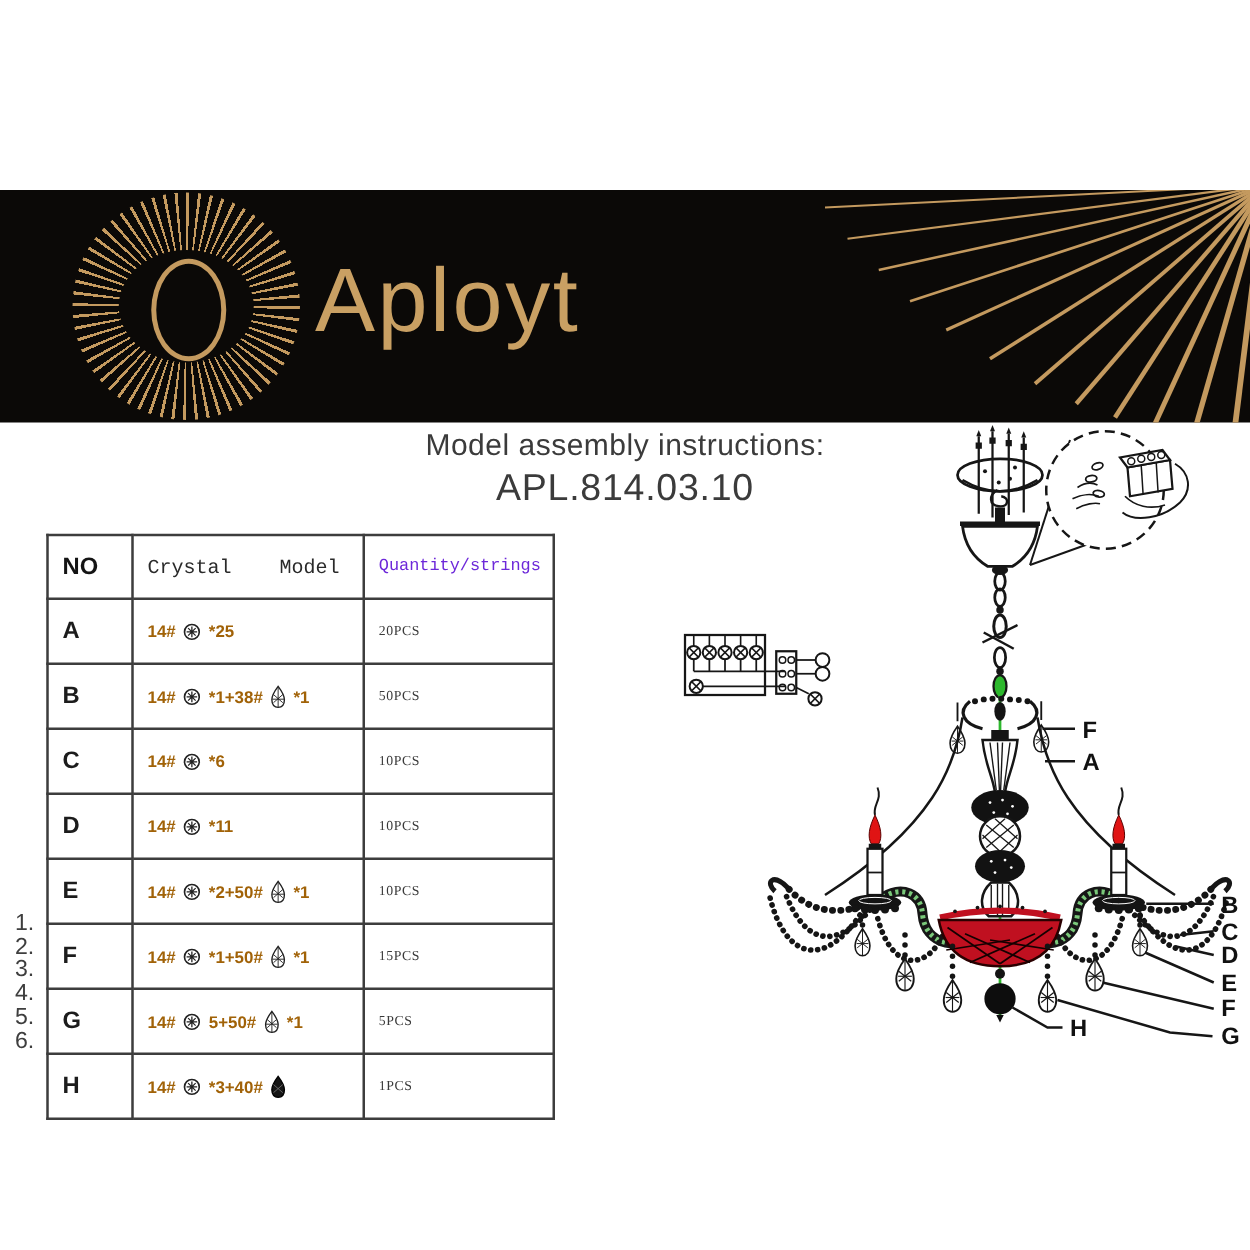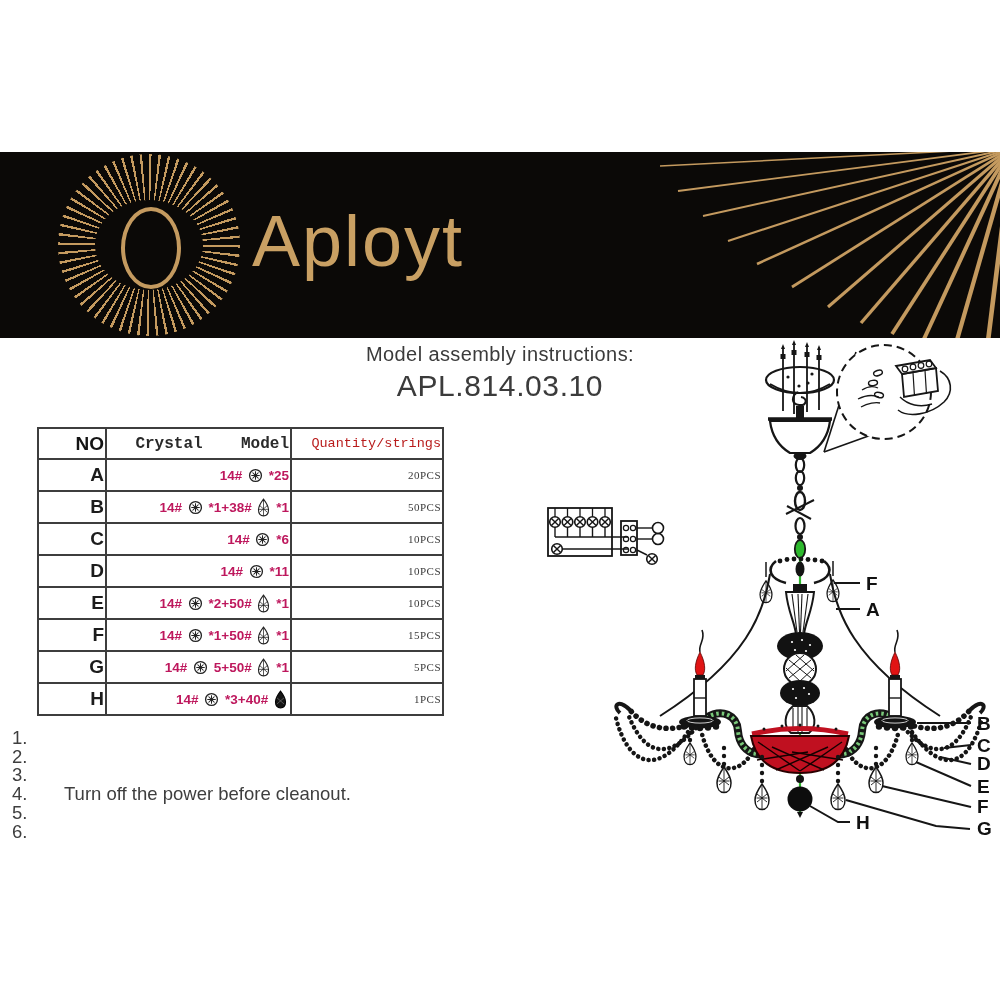--- a/index.html
+++ b/index.html
@@ -13,39 +13,39 @@
   .sunburst-core{position:absolute;left:95px;top:48px;width:108px;height:90px;border-radius:50%;
             background:#0b0907;}
   .sunburst-ring{position:absolute;left:121px;top:55px;width:52px;height:74px;border-radius:50%;
             border:4px solid #c49a5f;background:#0b0907;}
   .brand{position:absolute;left:252px;top:48px;width:260px;color:#c9a063;font-size:72px;
          font-weight:400;letter-spacing:2px;}
   .banner-rays{position:absolute;right:0;top:0;}
 
   
   .title-wrap{position:absolute;left:0;top:343px;width:1000px;text-align:center;color:#3b3b3b;}
-  .title-line1{font-size:20px;letter-spacing:0.4px;}
+  .title-line1{font-size:24px;letter-spacing:0.4px;}
   .title-line2{font-size:30px;margin-top:3px;letter-spacing:0.6px;}
 
   
   table.parts{position:absolute;left:37px;top:427px;width:405px;border-collapse:collapse;
               table-layout:fixed;}
-  table.parts th,table.parts td{border:2px solid #3d3d3d;padding:1px;text-align:right;
+  table.parts th,table.parts td{border:2px solid #3d3d3d;padding:11px;text-align:left;
               vertical-align:middle;}
   table.parts th{height:27px;}
   table.parts td{height:28px;}
   .col-no{width:68px;}
   .col-model{width:185px;}
   .col-qty{width:152px;}
   th.h-no{font-size:19px;font-weight:700;color:#141414;}
-  th.h-model{font-family:"Liberation Mono",monospace;font-size:16px;font-weight:700;
+  th.h-model{font-family:"Liberation Mono",monospace;font-size:16px;font-weight:400;
              color:#2a2a2a;white-space:pre;}
-  th.h-qty{font-family:"Liberation Mono",monospace;font-size:13.5px;font-weight:400;color:#b91c1c;}
+  th.h-qty{font-family:"Liberation Mono",monospace;font-size:13.5px;font-weight:400;color:#6d28d9;}
   td.c-no{font-size:19px;font-weight:600;color:#1c1c1c;}
-  td.c-model{font-size:13.5px;font-weight:700;color:#be185d;}
+  td.c-model{font-size:13.5px;font-weight:700;color:#a16207;}
   td.c-qty{font-family:"Liberation Serif",serif;font-size:11px;color:#3a3a3a;letter-spacing:0.5px;}
   .tok{vertical-align:middle;}
   .tok-ico{display:inline-block;vertical-align:middle;margin:0 2px;}
 
   
   .instr{position:absolute;left:10px;top:729px;width:520px;color:#3e3e3e;font-size:18.5px;}
   .instr-row{display:flex;line-height:18.7px;}
   .instr-num{width:52px;flex:0 0 52px;padding-left:2px;}
   .instr-text{flex:1;}
 
@@ -287,21 +287,20 @@
         <div class="instr-num">1.</div>
       </div>
       <div class="instr-row">
         <div class="instr-num">2.</div>
       </div>
       <div class="instr-row">
         <div class="instr-num">3.</div>
       </div>
       <div class="instr-row">
         <div class="instr-num">4.</div>
-        <div class="instr-text">Turn off the power before cleanout.</div>
       </div>
       <div class="instr-row">
         <div class="instr-num">5.</div>
       </div>
       <div class="instr-row">
         <div class="instr-num">6.</div>
       </div>
     </div>
 
   <svg class="diagram" width="470" height="560" viewBox="530 335 470 560">

